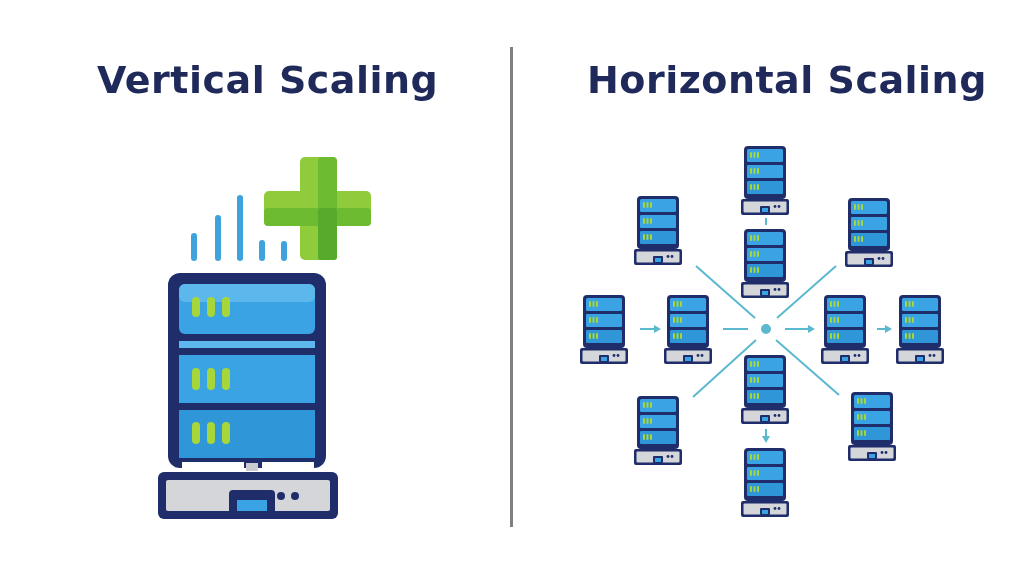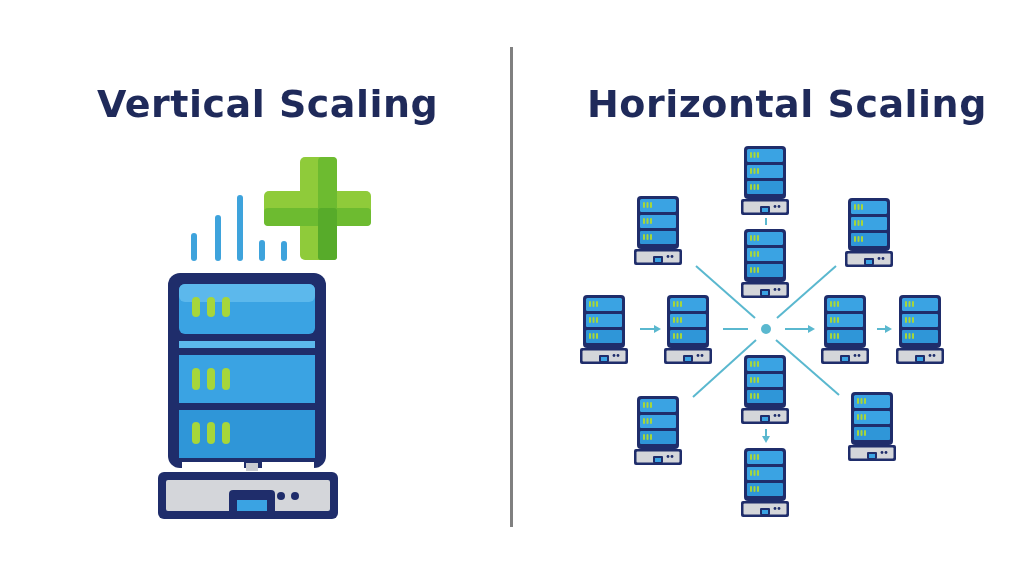--- a/index.html
+++ b/index.html
@@ -1,17 +1,17 @@
 <!DOCTYPE html>
 <html><head>
 <meta charset="utf-8">
 <style>
   html, body { margin:0; padding:0; }
   body { width:1024px; height:576px; background:#ffffff; position:relative; overflow:hidden; font-family:"DejaVu Sans", sans-serif; }
-  .title { position:absolute; top:58px; font-weight:bold; font-size:38px; color:#1f2a5a; letter-spacing:0.5px; white-space:nowrap;margin-top:24px; }
+  .title { position:absolute; top:58px; font-weight:bold; font-size:38px; color:#1f2a5a; letter-spacing:0.5px; white-space:nowrap; }
   #title-left { left:97px; }
   #title-right { left:587px;text-align:center; }
   .divider { position:absolute; left:510px; top:47px; width:3px; height:480px; background:#808080; }
   svg { position:absolute; left:0; top:0; }
 </style>
 </head>
 <body>
 
 <div class="title" id="title-left">Vertical Scaling</div>
 <div class="title" id="title-right">Horizontal Scaling</div>

